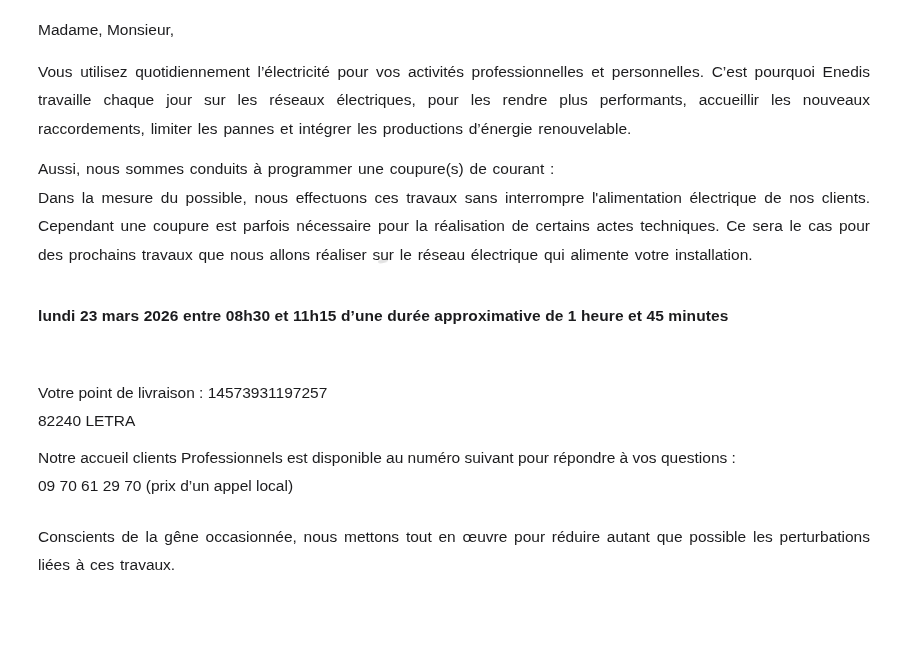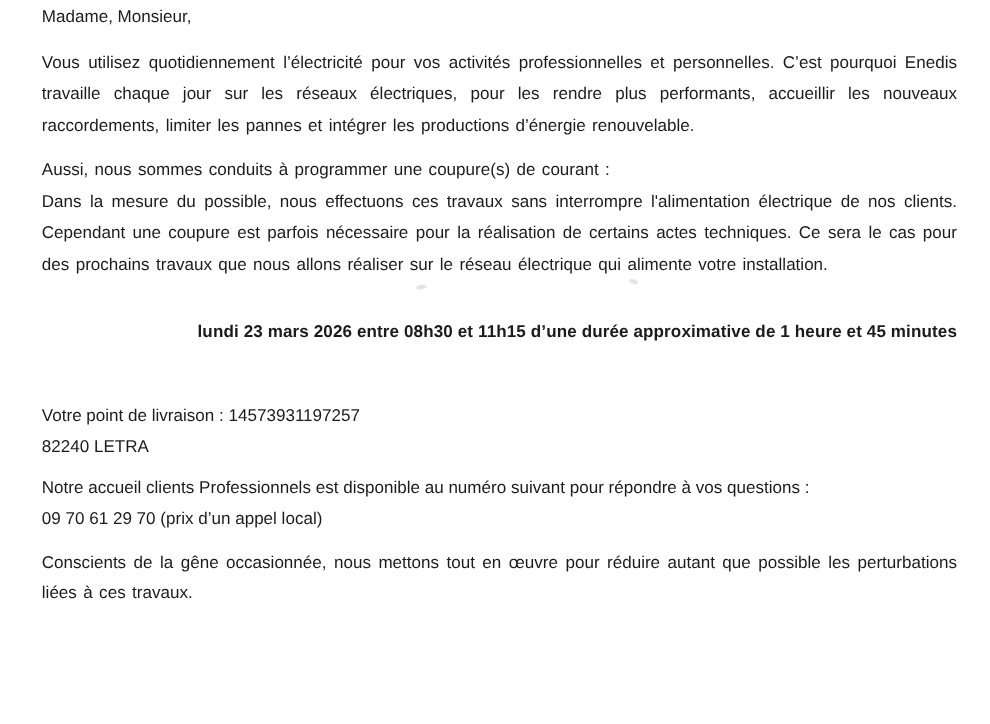--- a/index.html
+++ b/index.html
@@ -14,21 +14,21 @@
     overflow: hidden;
     font-family: "Liberation Sans", sans-serif;
     color: #1b1b1d;
     -webkit-font-smoothing: antialiased;
   }
   .page {
     position: absolute;
     top: 0; left: 0;
     width: 900px;
     height: 658px;
-    padding: 2px 30px 0 38px;
+    padding: 16px 30px 0 38px;
     box-sizing: border-box;
   }
   p {
     margin: 0;
     font-size: 15.5px;
     line-height: 28.5px;
   }
   .salutation {
     margin-bottom: 13px;
   }
@@ -37,35 +37,35 @@
     margin-bottom: 12px;
     word-spacing: 1.5px;
   }
   .announce {
     text-align: left;
     margin-bottom: 0;
   }
   .outage {
     margin-top: 33px;
     margin-bottom: 0;
-    text-align: right;
+    text-align: left;
     font-weight: 700;
     letter-spacing: 0.1px;
   }
   .address {
     margin-top: 48px;
   }
   .line {
     white-space: pre-wrap;
   }
   .contact {
     margin-top: 8px;
   }
   .closing {
-    margin-top: 11px;
+    margin-top: 22px;
     margin-bottom: 0;
   }
   
   .artifact {
     position: absolute;
     background: rgba(60, 60, 60, 0.14);
     border-radius: 50%;
     filter: blur(0.5px);
   }
   .a1 { left: 378px; top: 259px; width: 10px; height: 4px; transform: rotate(-12deg); }

